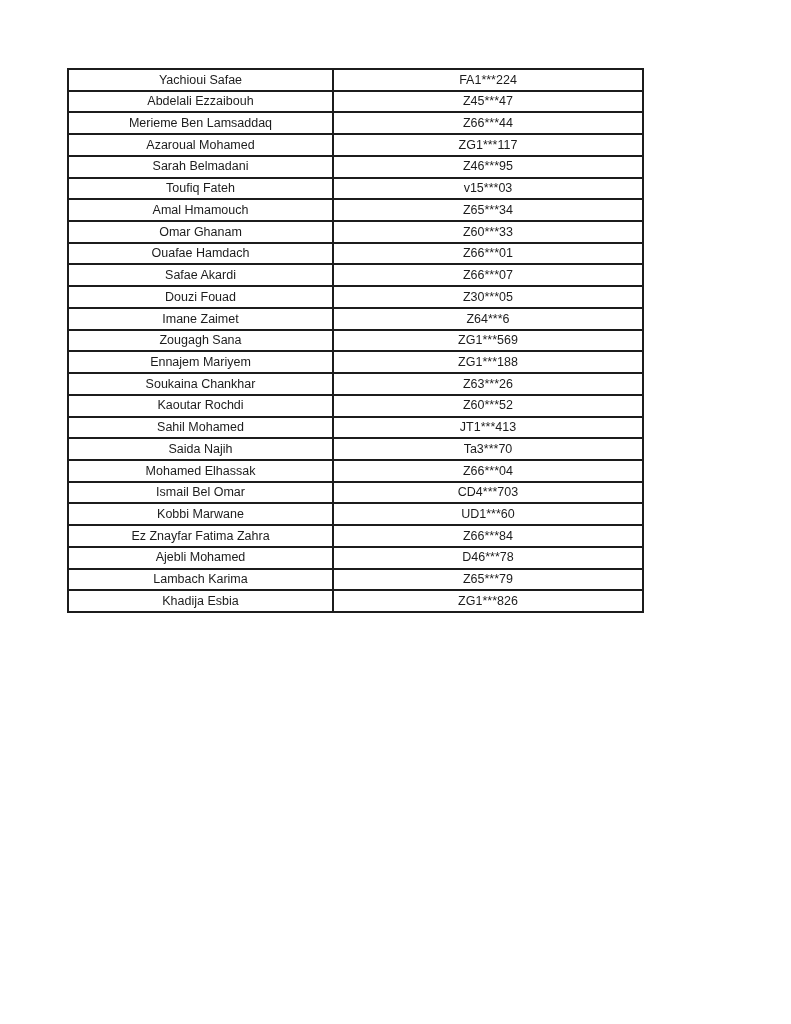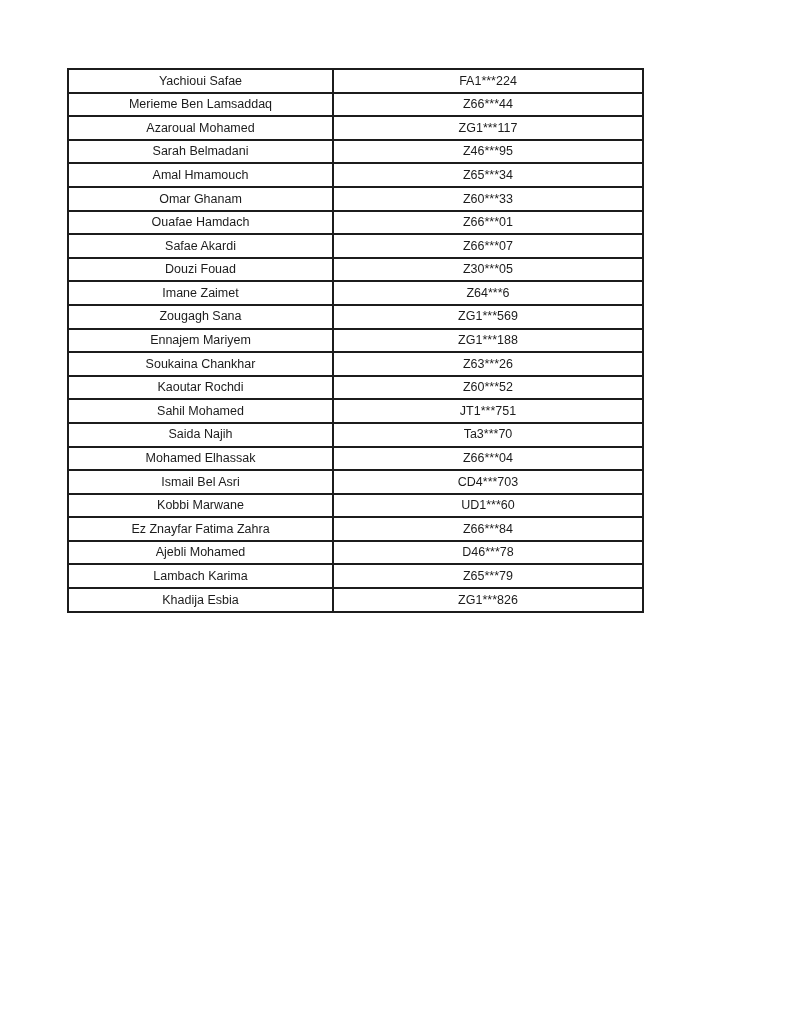--- a/index.html
+++ b/index.html
@@ -47,37 +47,45 @@
       <col class="name-col">
       <col class="id-col">
     </colgroup>
     <tbody id="roster-body">
   <tr>
     <td>Yachioui Safae</td>
     <td>FA1***224</td>
   </tr>
 
 
+  <tr>
+    <td>Abdelali Ezzaibouh</td>
+    <td>Z45***47</td>
+  </tr>
 
 
   <tr>
     <td>Merieme Ben Lamsaddaq</td>
     <td>Z66***44</td>
   </tr>
 
   <tr>
     <td>Azaroual Mohamed</td>
     <td>ZG1***117</td>
   </tr>
 
   <tr>
     <td>Sarah Belmadani</td>
     <td>Z46***95</td>
   </tr>
 
+  <tr>
+    <td>Toufiq Fateh</td>
+    <td>v15***03</td>
+  </tr>
 
   <tr>
     <td>Amal Hmamouch</td>
     <td>Z65***34</td>
   </tr>
 
   <tr>
     <td>Omar Ghanam</td>
     <td>Z60***33</td>
   </tr>
@@ -118,35 +126,35 @@
     <td>Z63***26</td>
   </tr>
 
   <tr>
     <td>Kaoutar Rochdi</td>
     <td>Z60***52</td>
   </tr>
 
   <tr>
     <td>Sahil Mohamed</td>
-    <td>JT1***751</td>
+    <td>JT1***413</td>
   </tr>
 
   <tr>
     <td>Saida Najih</td>
     <td>Ta3***70</td>
   </tr>
 
   <tr>
     <td>Mohamed Elhassak</td>
     <td>Z66***04</td>
   </tr>
 
   <tr>
-    <td>Ismail Bel Asri</td>
+    <td>Ismail Bel Omar</td>
     <td>CD4***703</td>
   </tr>
 
 
   <tr>
     <td>Kobbi Marwane</td>
     <td>UD1***60</td>
   </tr>
 
   <tr>

